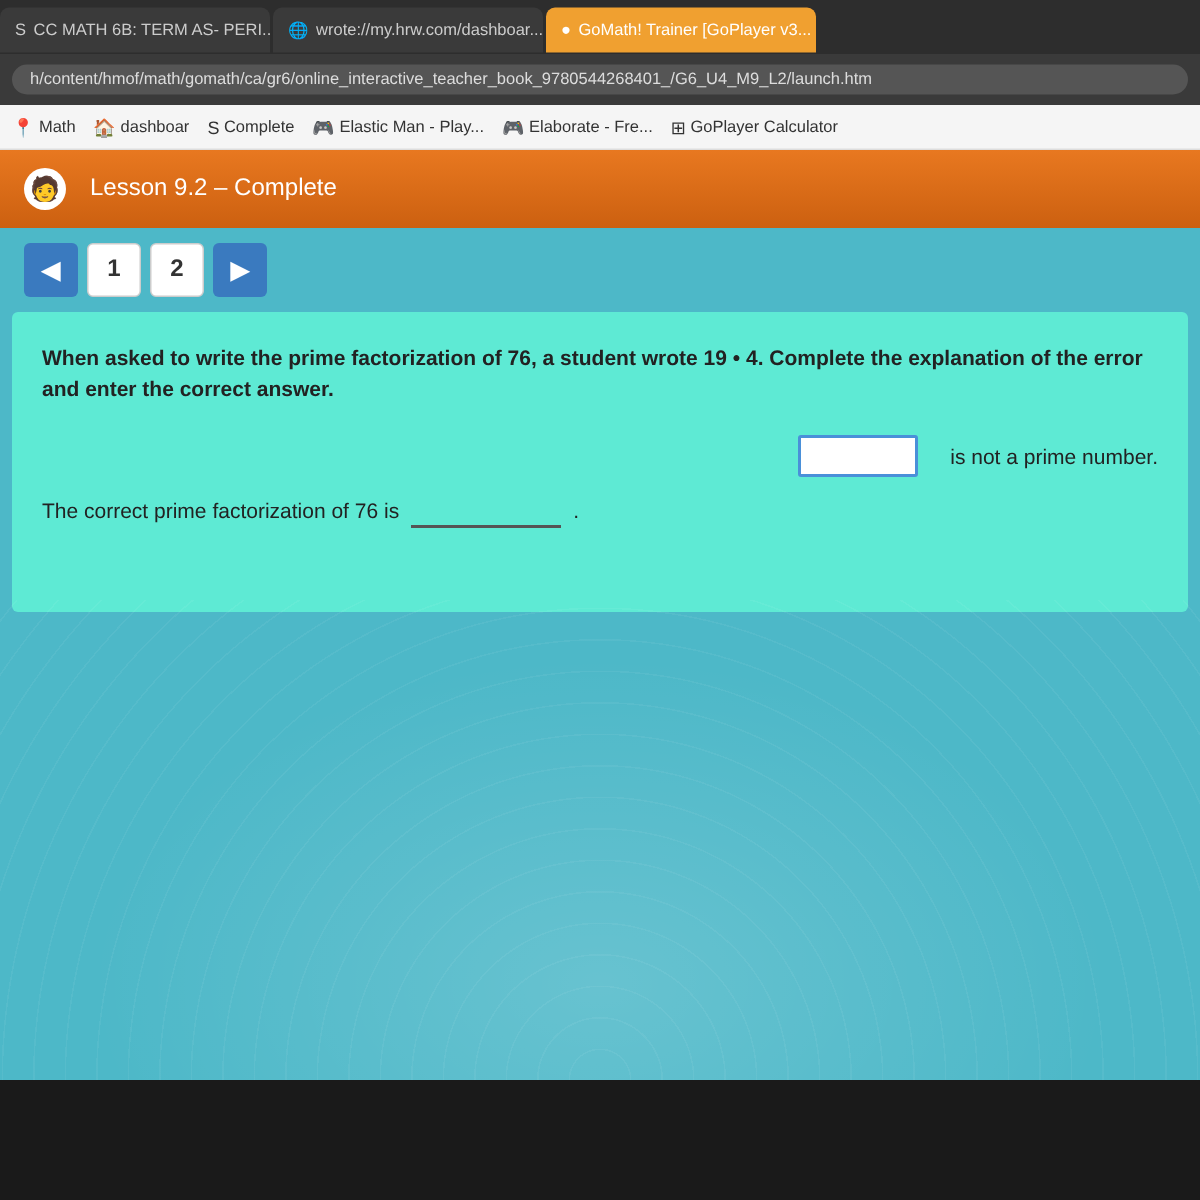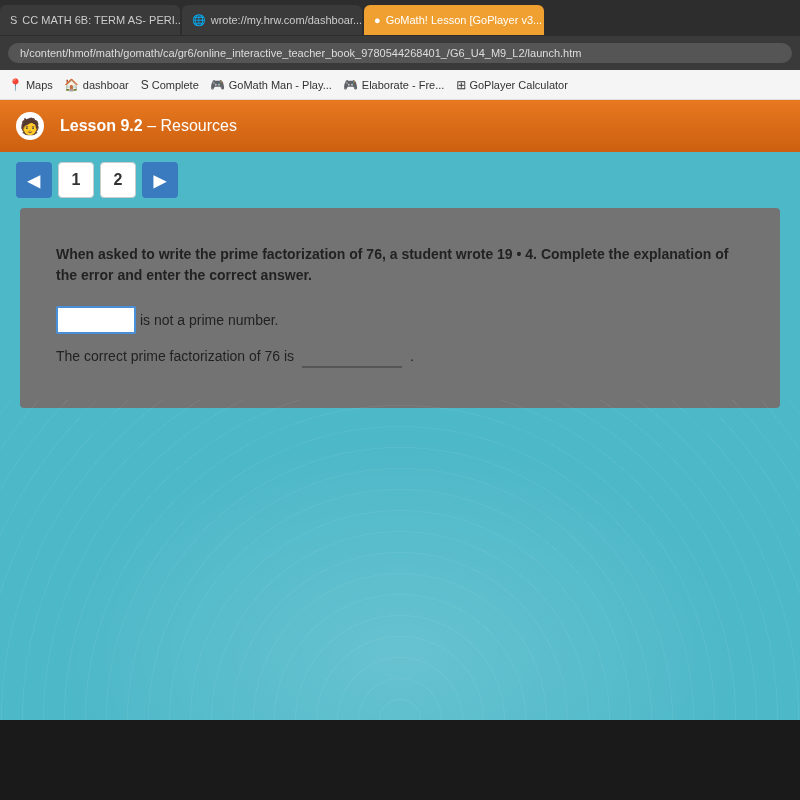--- a/index.html
+++ b/index.html
@@ -143,21 +143,21 @@
       font-size: 16px;
     }
 
     .lesson-title {
       color: white;
       font-size: 16px;
       font-weight: normal;
     }
 
     .lesson-title strong {
-      font-weight: bold;
+      font-weight: normal;
       margin-top: 42px;
     }
 
     
     .nav-area {
       padding: 10px 16px;
       display: flex;
       align-items: center;
       gap: 6px;
     }
@@ -187,42 +187,43 @@
       align-items: center;
       justify-content: center;
       cursor: pointer;
       font-size: 16px;
       font-weight: bold;
       color: #333;
     }
 
     
     .question-card {
-      margin: 0 20px;
-      background: #737373;
+      margin: 0 8px;
+      background: #5eead4;
       border-radius: 4px;
-      padding: 36px;
+      padding: 20px;
       min-height: 200px;
     }
 
     .question-text {
       font-size: 14px;
       color: #222;
       line-height: 1.5;
       margin-bottom: 20px;
       font-weight: bold;
     }
 
     .answer-row {
       display: flex;
       align-items: center;
-      gap: 4px;
+      gap: 21px;
       margin-bottom: 10px;
       font-size: 14px;
       color: #222;
+      justify-content: flex-end;
     }
 
     .answer-input {
       border: 2px solid #4a90d9;
       border-radius: 2px;
       width: 80px;
       height: 28px;
       padding: 2px 6px;
       font-size: 13px;
       outline: none;
@@ -273,45 +274,45 @@
       <span>CC MATH 6B: TERM AS- PERI...</span>
 
     </div>
     <div class="tab">
       <span class="tab-icon">🌐</span>
       <span>wrote://my.hrw.com/dashboar...</span>
 
     </div>
     <div class="tab active">
       <span class="tab-icon">●</span>
-      <span>GoMath! Lesson [GoPlayer v3...</span>
+      <span>GoMath! Trainer [GoPlayer v3...</span>
 
     </div>
   </div>
 
   <div class="address-bar">
     <input class="address-input" type="text" value="h/content/hmof/math/gomath/ca/gr6/online_interactive_teacher_book_9780544268401_/G6_U4_M9_L2/launch.htm" style="">
   </div>
 
   <div class="bookmarks-bar">
     <div class="bookmark-item">
       <span class="bm-icon">📍</span>
-      <span>Maps</span>
+      <span>Math</span>
     </div>
     <div class="bookmark-item">
       <span class="bm-icon">🏠</span>
       <span>dashboar</span>
     </div>
     <div class="bookmark-item">
       <span class="bm-icon">S</span>
       <span>Complete</span>
     </div>
     <div class="bookmark-item">
       <span class="bm-icon">🎮</span>
-      <span>GoMath Man - Play...</span>
+      <span>Elastic Man - Play...</span>
     </div>
     <div class="bookmark-item">
       <span class="bm-icon">🎮</span>
       <span>Elaborate - Fre...</span>
     </div>
     <div class="bookmark-item bookmark-fraction">
       <span class="bm-icon">⊞</span>
       <span>GoPlayer Calculator</span>
     </div>
   </div>
@@ -319,21 +320,21 @@
 
 <div class="main-content">
   <div class="swirl-bg"></div>
 
   <div class="header-bar">
     <div class="pmt-logo">
       <div class="pmt-icon">🧑</div>
     </div>
     <span class="lesson-title">
       <strong>Lesson 9.2</strong>
-      <span>– Resources</span>
+      <span>– Complete</span>
     </span>
   </div>
 
   <div class="nav-area">
     <button class="nav-btn">◀</button>
     <button class="page-num-btn">1</button>
     <button class="page-num-btn">2</button>
     <button class="nav-btn">▶</button>
   </div>
 

